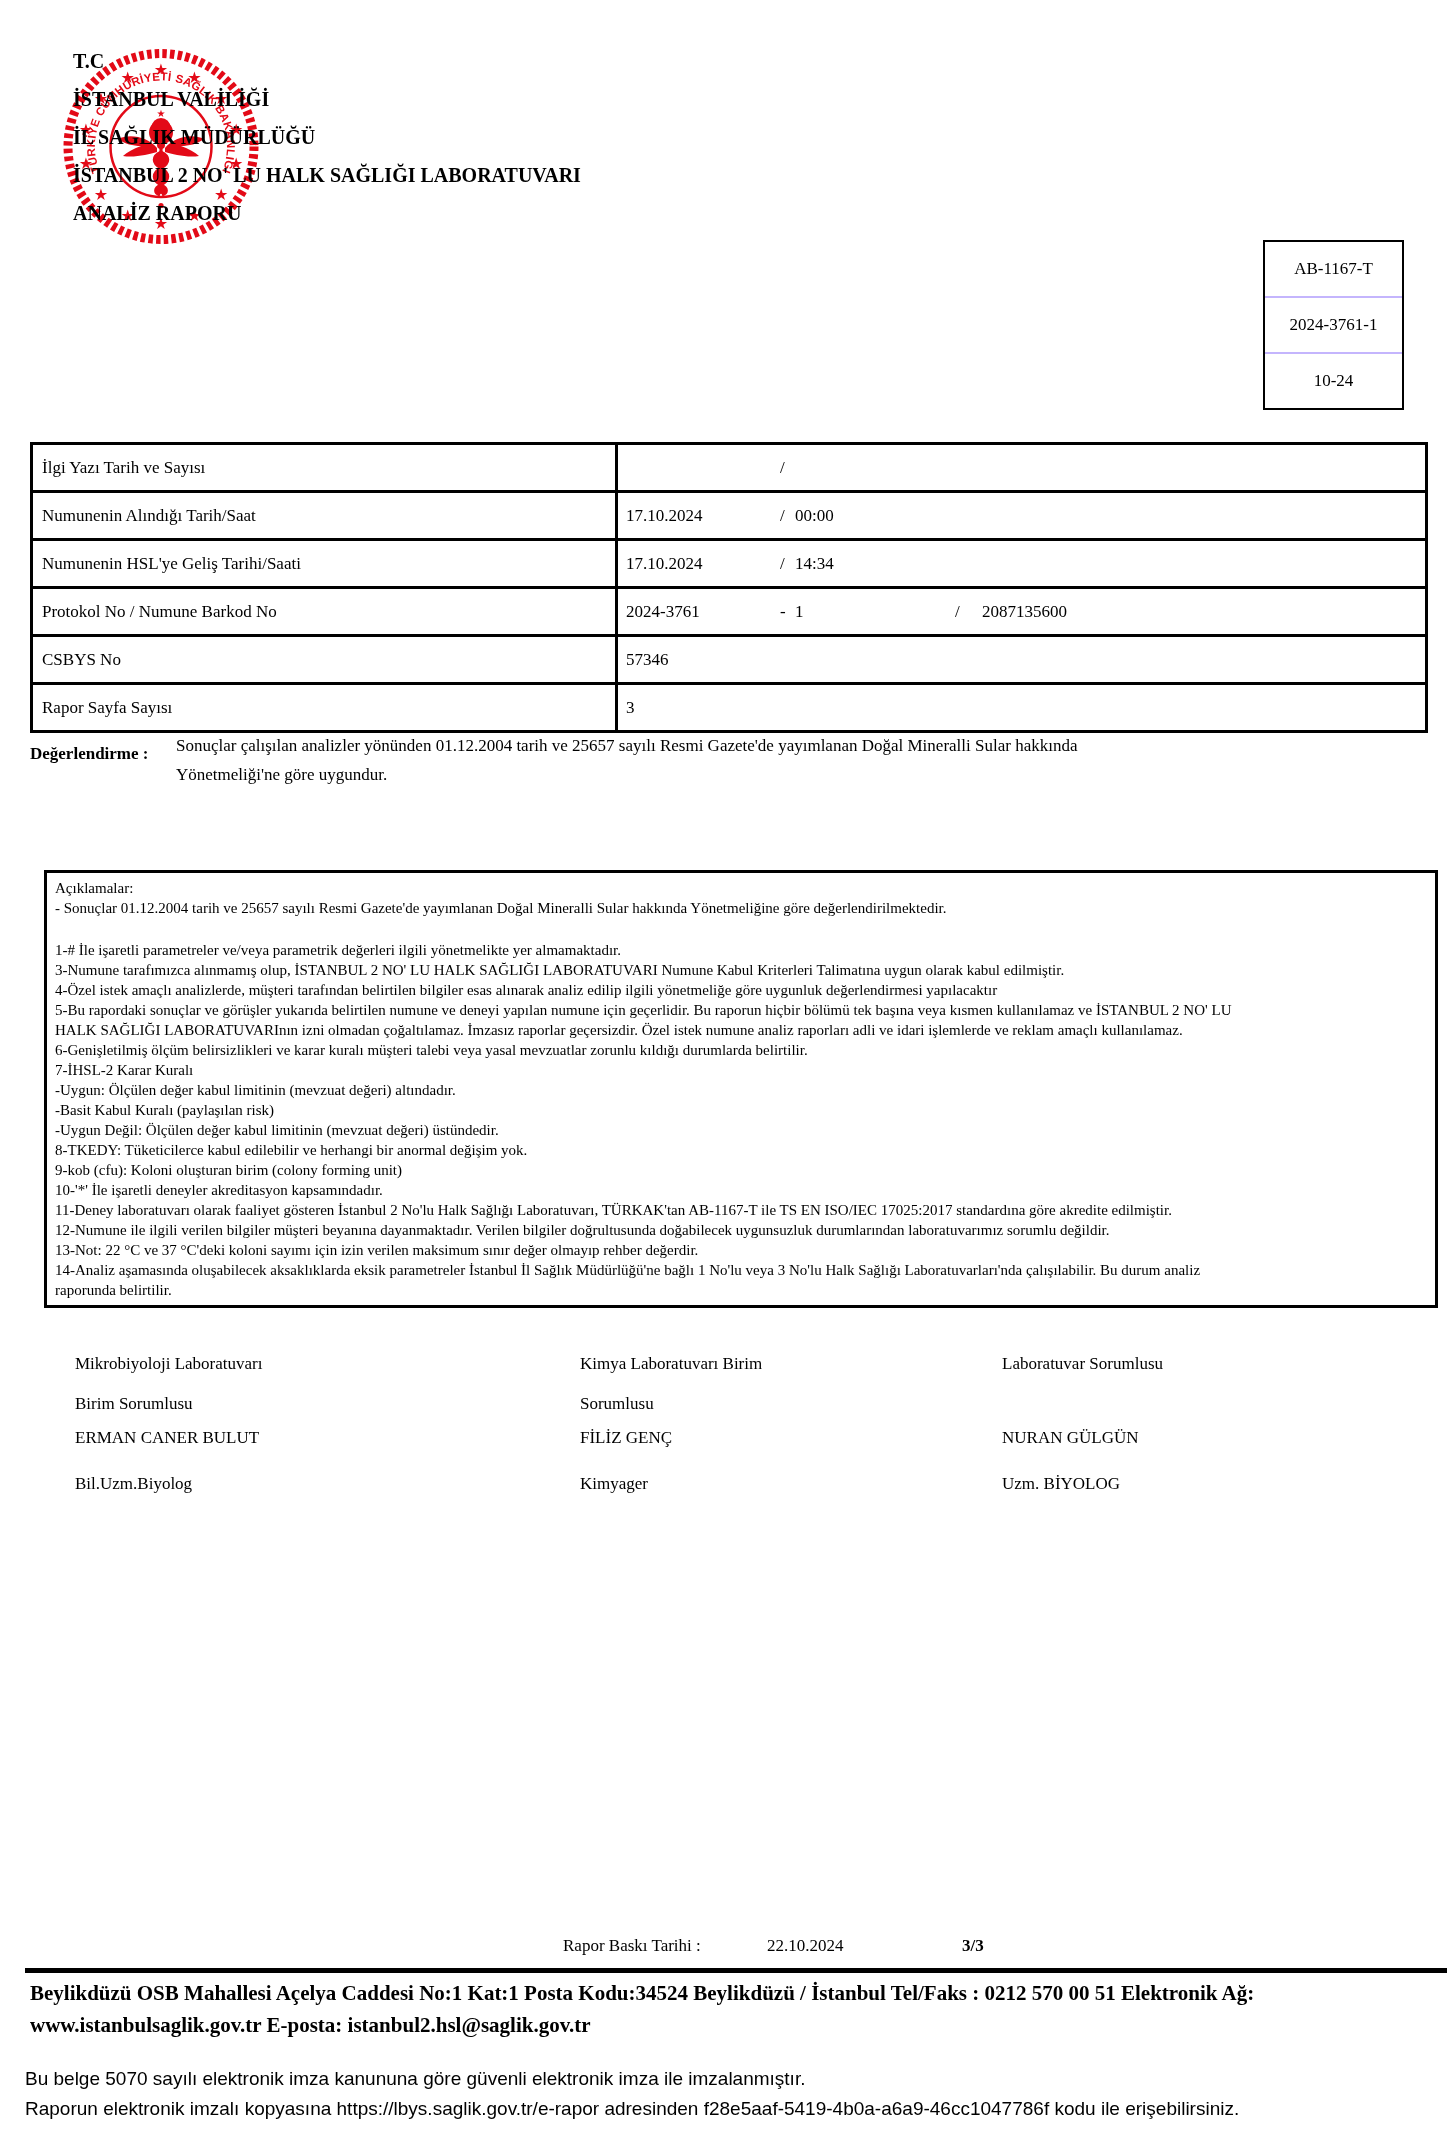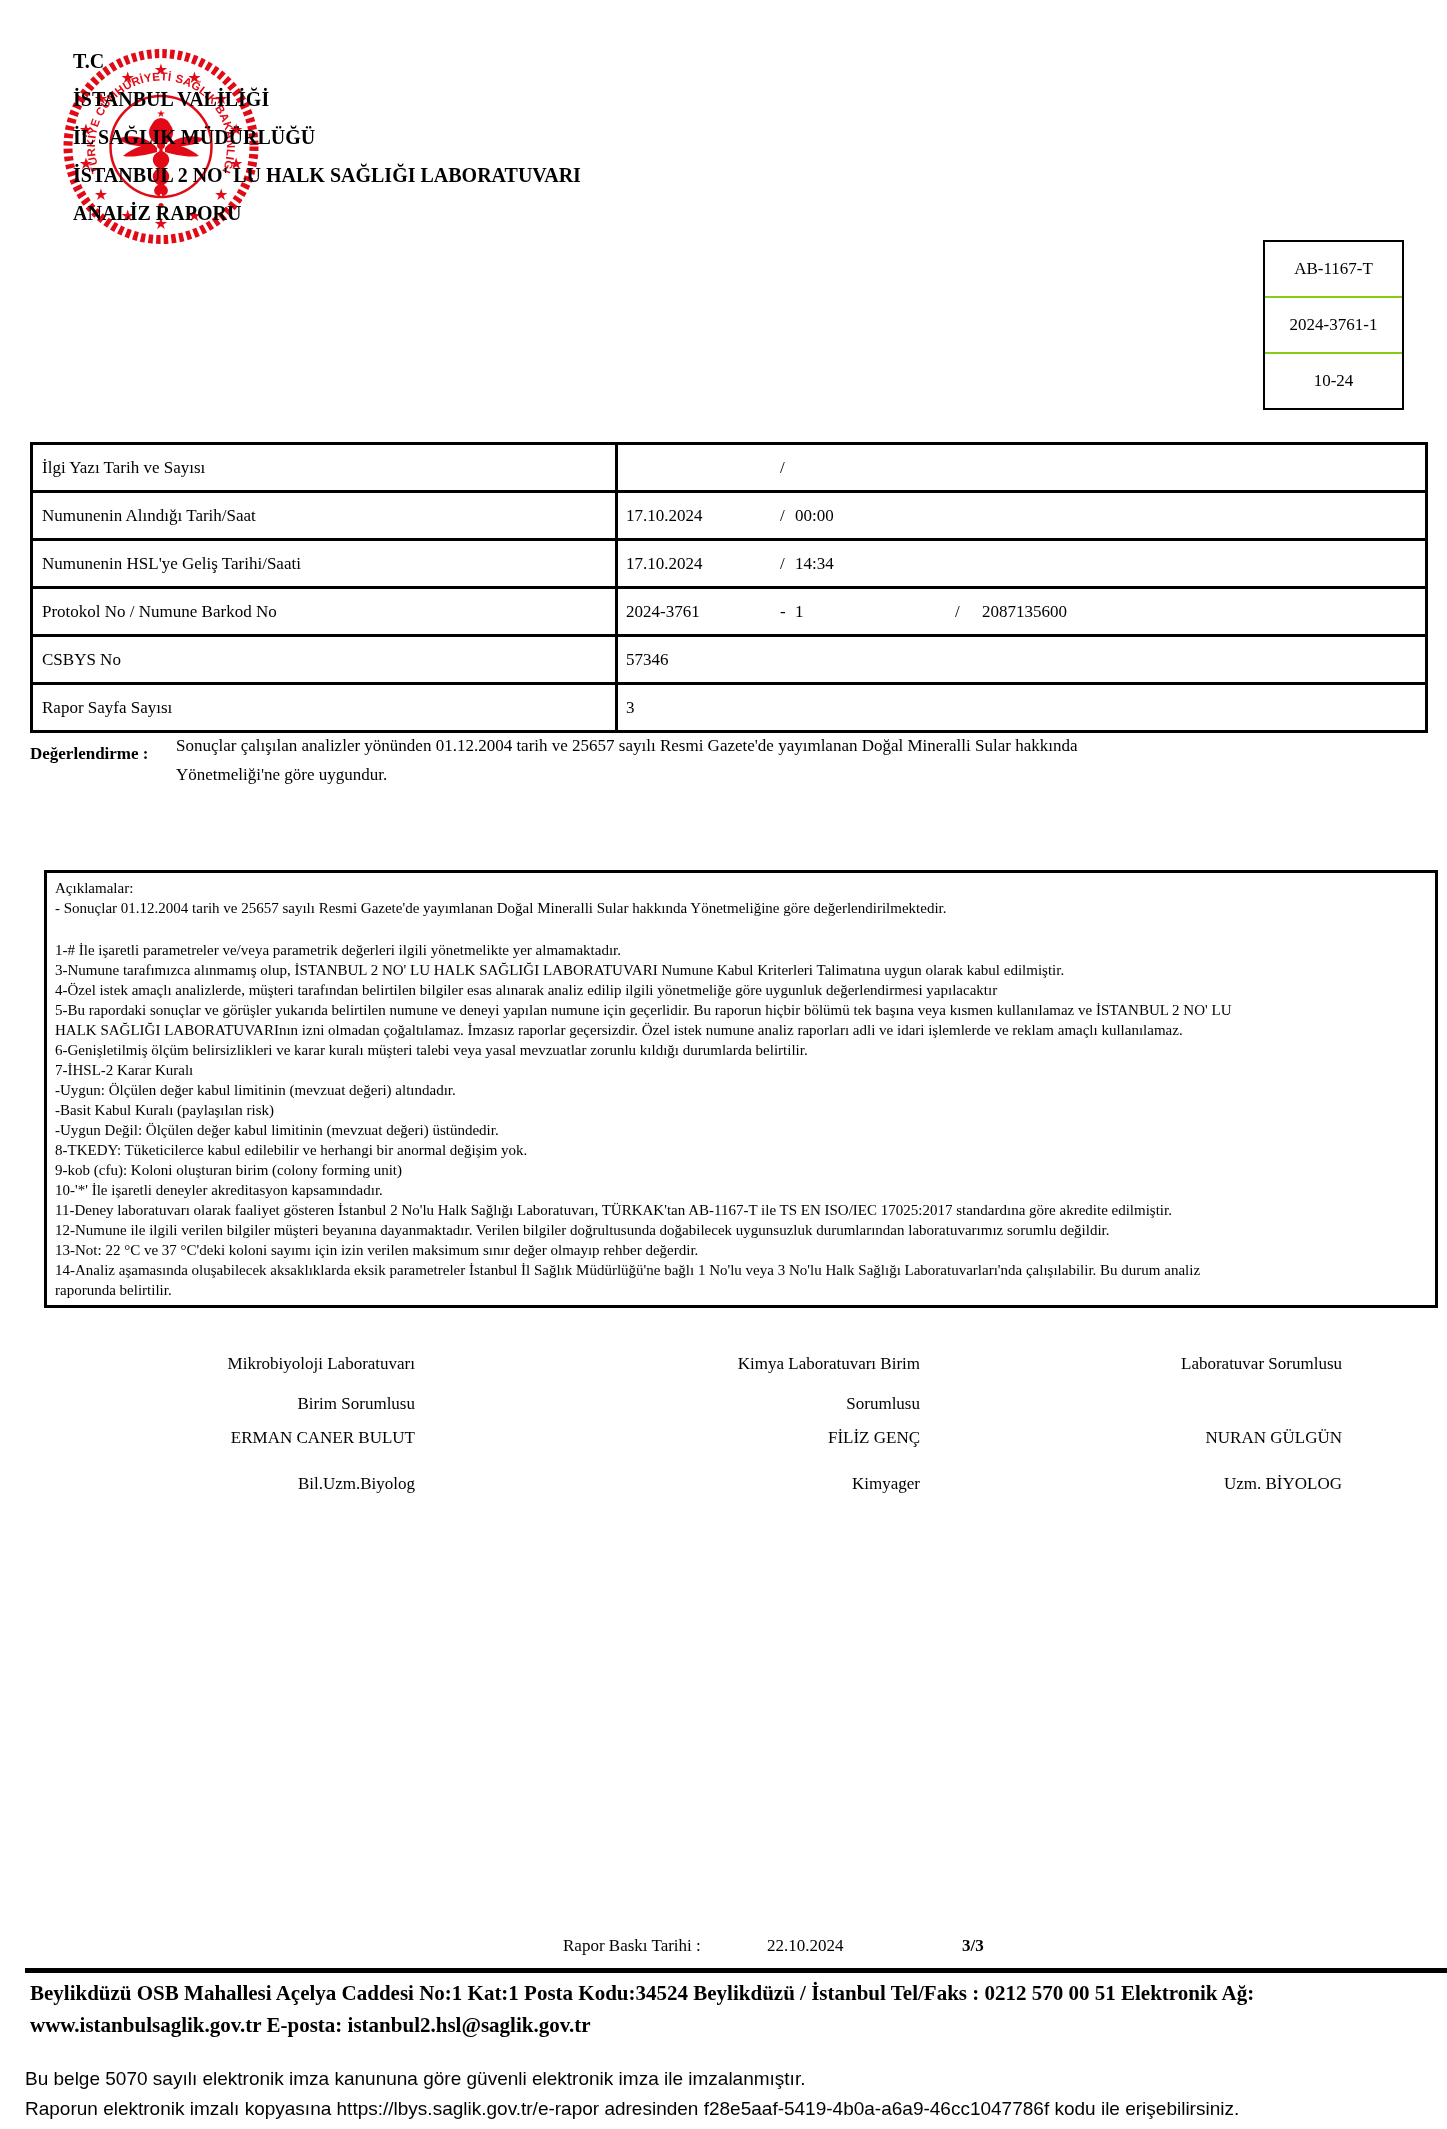--- a/index.html
+++ b/index.html
@@ -12,21 +12,21 @@
   .logo svg{width:100%;height:100%;}
   .logo *{fill:var(--logo-red,#E30A17);}
   .logo .stroke{fill:none;stroke:var(--logo-red,#E30A17);}
 
   
   .hdr{left:73px;top:42px;width:1374px;text-align:left;font-weight:bold;font-size:20px;}
   .hdr div{height:38px;line-height:38px;}
 
   
   .refbox{left:1263px;top:240px;width:137px;border:2px solid #000;}
-  .refbox .cell{height:54px;line-height:54px;text-align:center;font-size:17px;border-bottom:2px solid #84cc16;}
+  .refbox .cell{height:54px;line-height:54px;text-align:center;font-size:17px;border-bottom:2px solid #c4b5fd;}
   .refbox .cell:last-child{border-bottom:none;}
 
   
   .itable{left:30px;top:442px;width:1392px;border:3px solid #000;font-size:17px;}
   .itable .row{display:flex;height:45px;line-height:45px;border-bottom:3px solid #000;}
   .itable .row:last-child{border-bottom:none;border-radius:10px;}
   .itable .lab{width:585px;border-right:3px solid #000;padding-left:9px;box-sizing:border-box;}
   .itable .val{position:relative;flex:1;white-space:pre;}
   .itable .val span{position:absolute;top:0;}
   .s1{left:8px}.s2{left:162px}.s3{left:177px}.s4{left:337px}.s5{left:364px}
@@ -36,21 +36,21 @@
   .eval-text{left:176px;top:731px;width:1262px;font-size:17px;line-height:29px;white-space:pre-line;}
 
   
   .notes{left:44px;top:870px;width:1394px;border:3px solid #000;padding:5px 8px;
          font-size:15px;line-height:20px;box-sizing:border-box;}
   .notes div{white-space:pre-line;}
   .note-spacer{min-height:22px;}
 
   
   .sigs{left:0;top:1344px;width:1447px;height:165px;}
-  .sig{position:absolute;top:0;width:340px;text-align:right;font-size:17px;}
+  .sig{position:absolute;top:0;width:340px;text-align:left;font-size:17px;}
   .sig .t{line-height:40px;white-space:pre-line;}
   .sig .n{position:absolute;top:84px;left:0;right:0;}
   .sig .r{position:absolute;top:130px;left:0;right:0;}
   .sig1{left:75px}.sig2{left:580px}.sig3{left:1002px}
 
   
   .printrow{left:0;top:1936px;width:1447px;font-size:17px;height:24px;}
   .printrow span{position:absolute;top:0;}
   .pr-label{left:563px}.pr-date{left:767px}.pr-page{left:962px;font-weight:bold;}
   .thickline{left:25px;top:1968px;width:1422px;height:5px;background:#000;}

